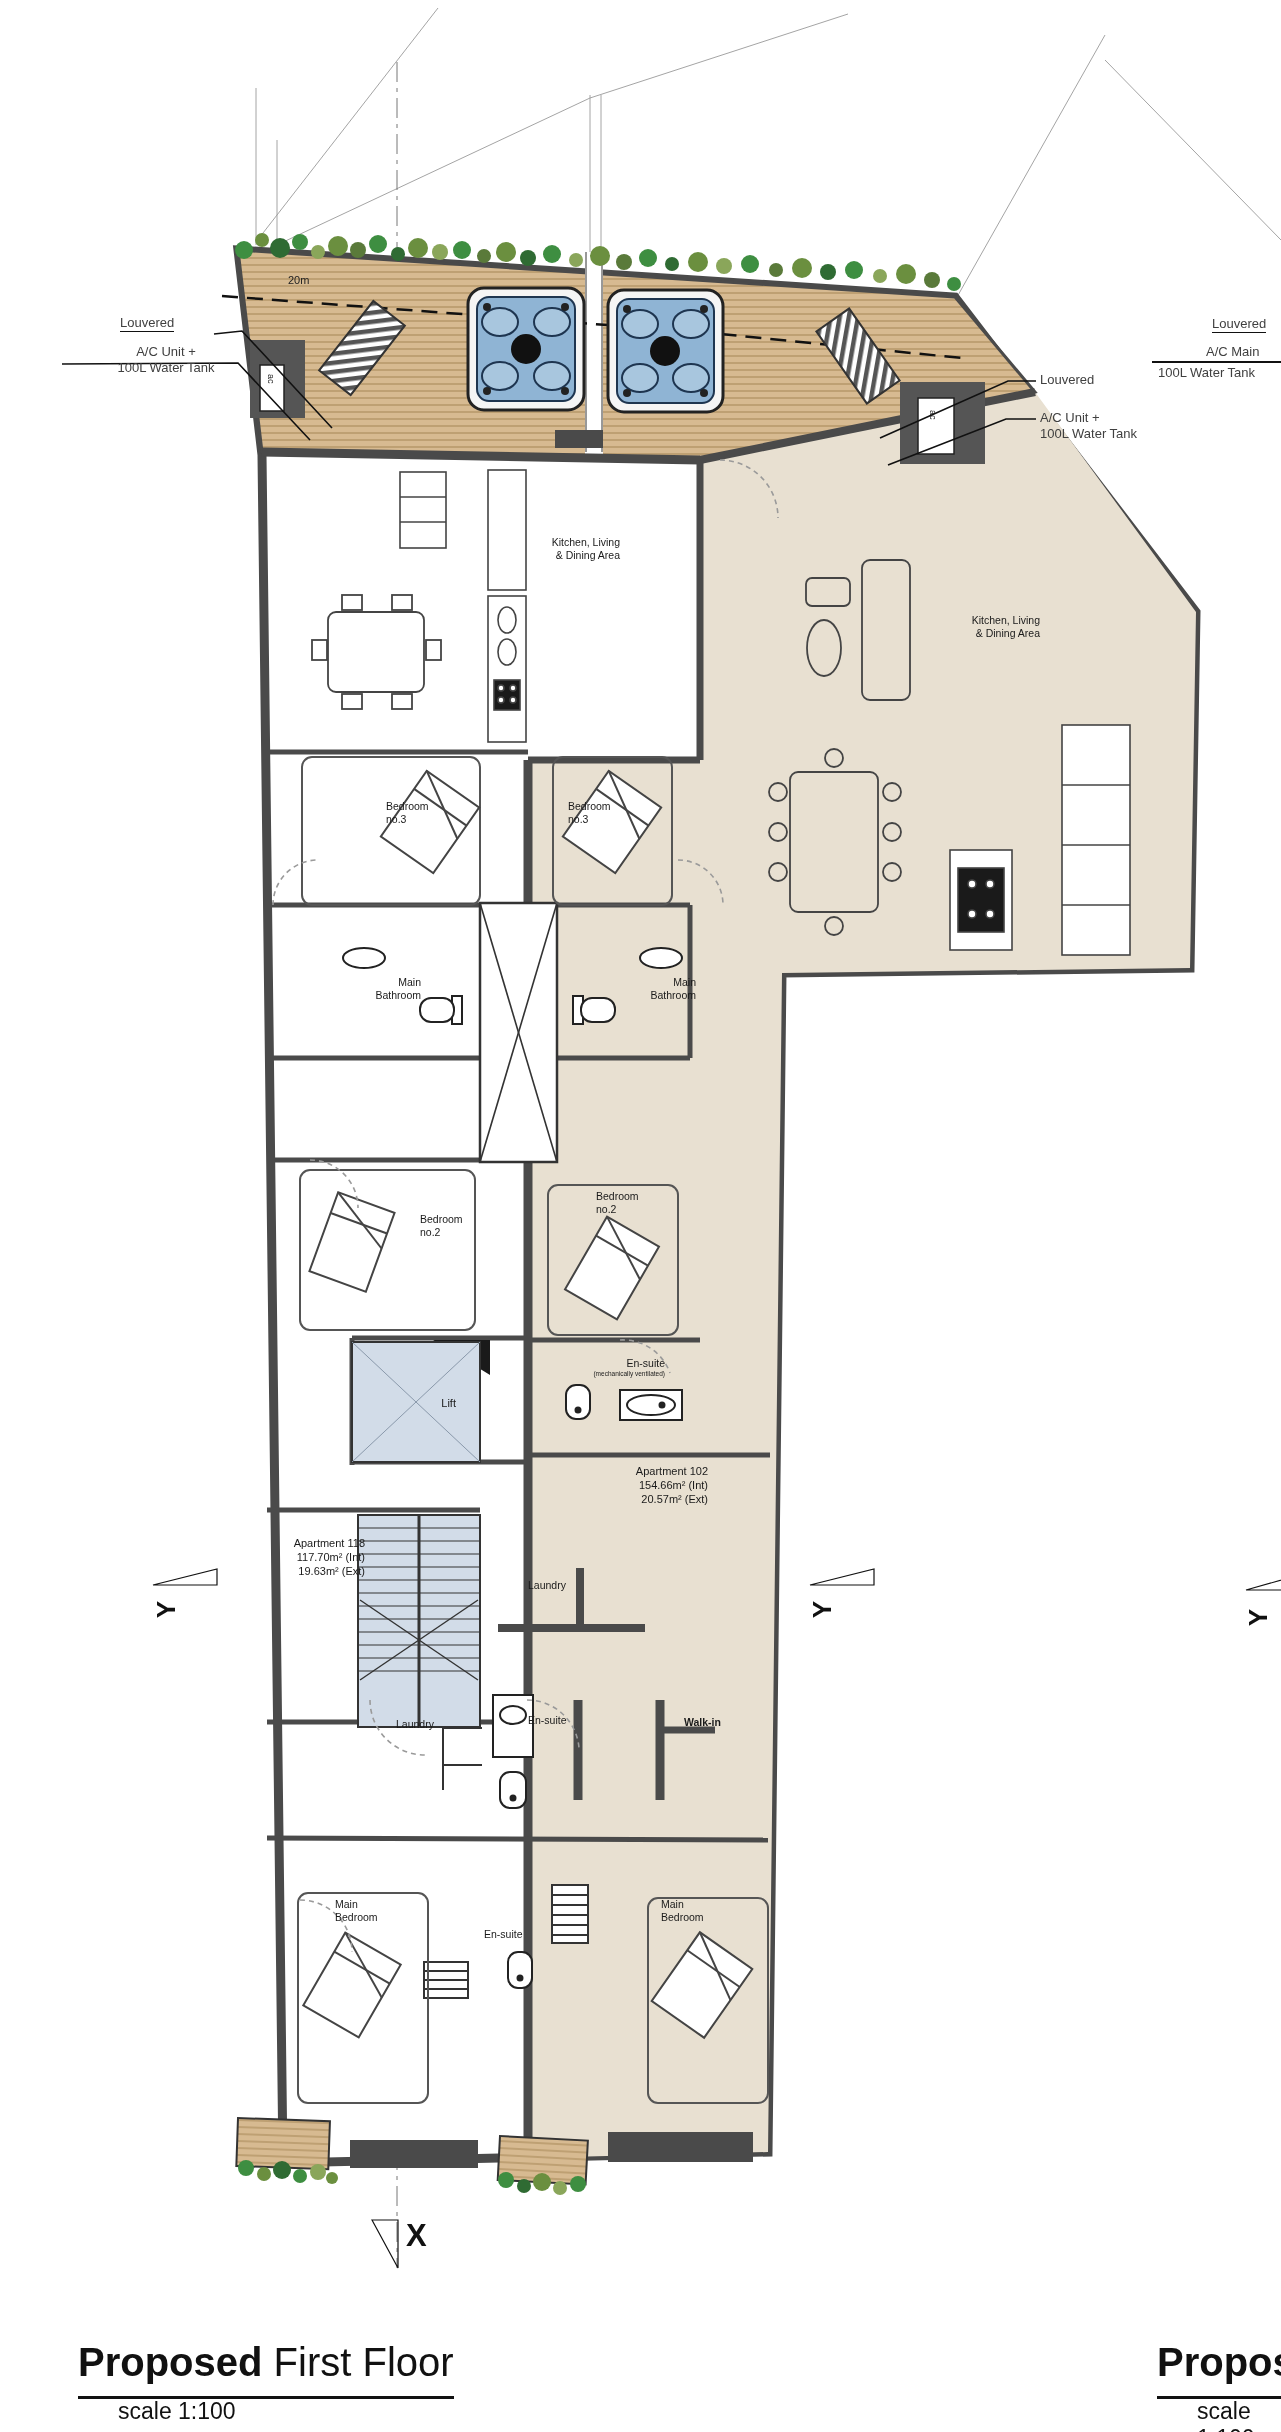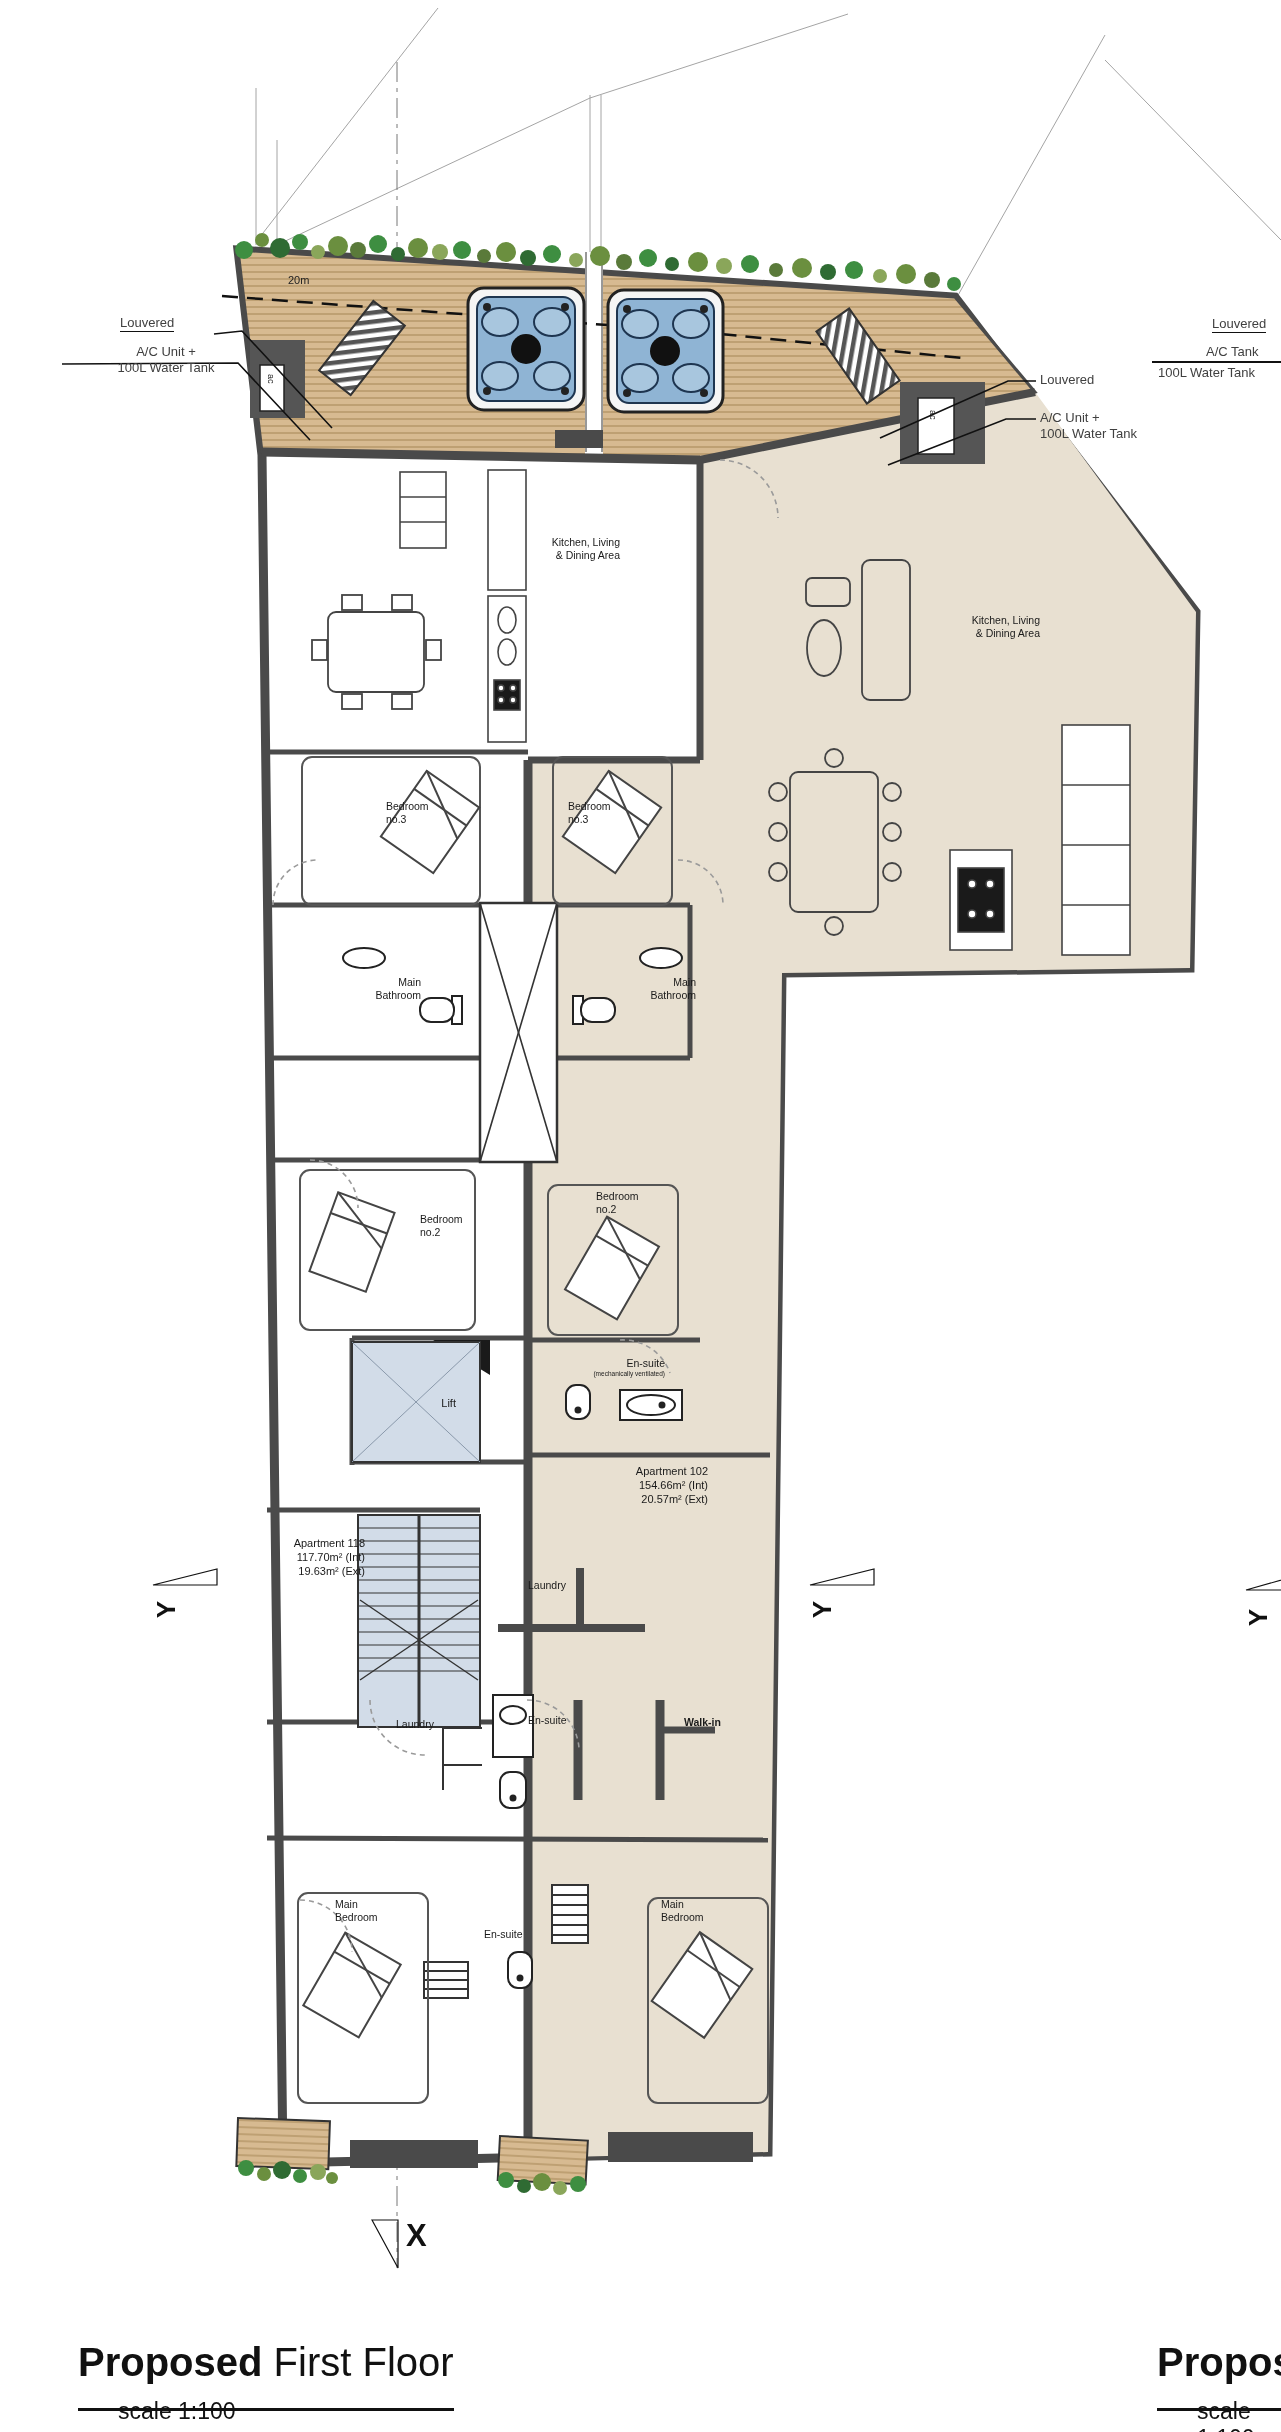--- a/index.html
+++ b/index.html
@@ -6,21 +6,21 @@
   #sheet{position:relative;width:1281px;height:2432px;background:#fff;overflow:hidden;
          font-family:"Liberation Sans", sans-serif;color:#111;}
   #plan-svg{position:absolute;left:0;top:0;}
   .lbl{position:absolute;font-size:10.5px;line-height:13px;color:#1a1a1a;white-space:nowrap;}
   .lbl.center{text-align:right;}
   .callout{position:absolute;font-size:13px;line-height:16px;color:#404040;white-space:nowrap;}
   .callout .u{border-bottom:1.6px solid #111;padding-bottom:1px;}
   .note{font-size:6.5px;line-height:8px;}
   .ymark{position:absolute;font-size:26px;font-weight:700;transform:rotate(-90deg);transform-origin:center;}
   .xmark{position:absolute;font-size:31px;font-weight:700;}
-  .title-block{position:absolute;border-bottom:3px solid #111;padding-bottom:23px;white-space:nowrap;}
+  .title-block{position:absolute;border-bottom:3px solid #111;padding-bottom:11px;white-space:nowrap;}
   .title-bold{font-size:40px;font-weight:700;}
   .title-reg{font-size:40px;font-weight:400;}
   .scale-line{position:absolute;font-size:23px;margin-left:40px;}
   .dim{position:absolute;font-size:11px;color:#222;}
 </style>
 </head>
 <body>
 
 <div id="sheet">
 
@@ -394,21 +394,21 @@
 
 <div class="dim" style="left:288px;top:274px;">20m</div>
 
 <div class="callout" style="left:1040px;top:372px;"><span>Louvered</span></div>
 <div class="callout" style="left:1040px;top:410px;">
   <div>A/C Unit +</div>
   <div>100L Water Tank</div>
 </div>
 
 <div class="callout" style="left:1212px;top:316px;"><span class="u">Louvered</span></div>
-<div class="callout" style="left:1206px;top:344px;"><span>A/C Tank</span></div>
+<div class="callout" style="left:1206px;top:344px;"><span>A/C Main</span></div>
 <div class="callout" style="left:1158px;top:365px;"><span>100L Water Tank</span></div>
 
 <div class="lbl center" style="left:470px;top:536px;width:150px;">
   <div>Kitchen, Living</div>
       <div>&amp; Dining Area</div>
 </div>
 <div class="lbl center" style="left:890px;top:614px;width:150px;">
   <div>Kitchen, Living</div>
       <div>&amp; Dining Area</div>
 </div>

